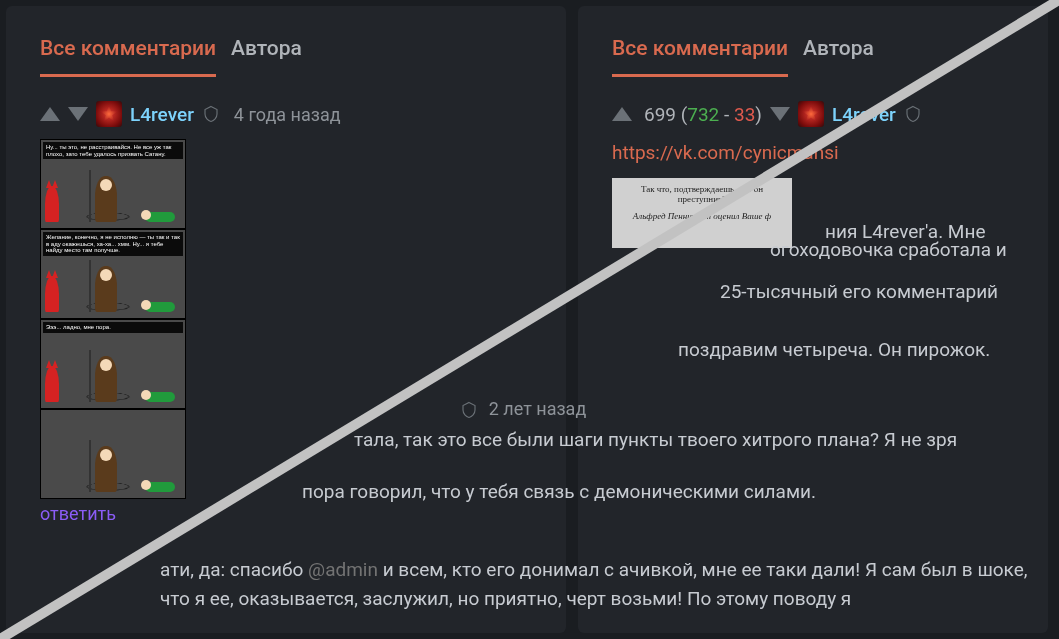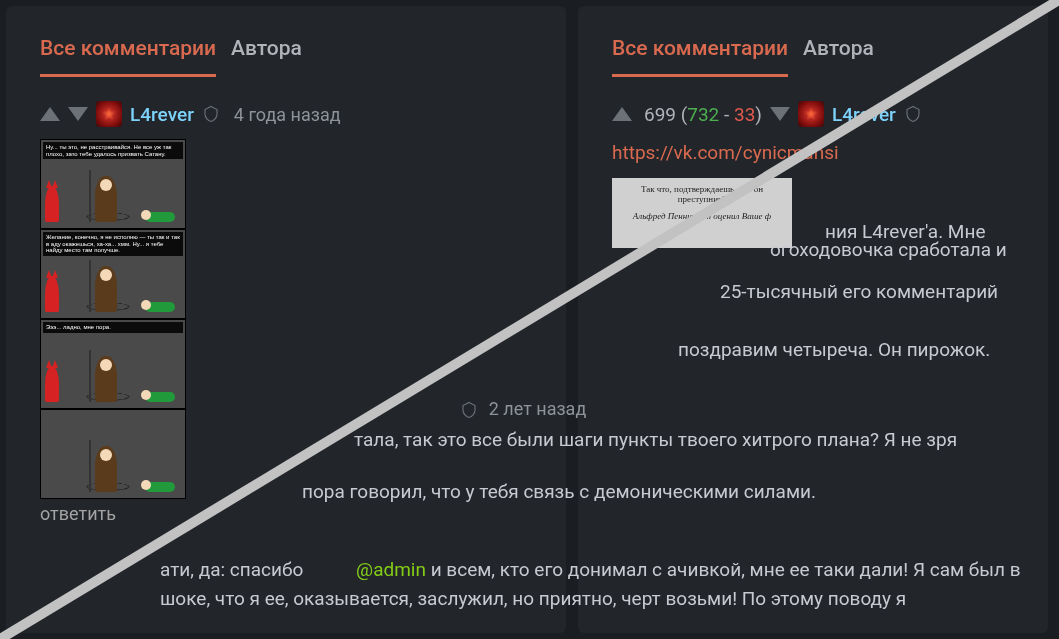--- a/index.html
+++ b/index.html
@@ -95,21 +95,21 @@
   .time { color: #8e9399; margin-left: 6px; font-size: 18px; }
   .body-text {
     font-size: 19px;
     line-height: 1.5;
     color: #c7cbd1;
     margin: 10px 0;
   }
   .link-orange { color: #d96a4f; cursor: pointer; }
   .mention { color: #d96a4f; cursor: pointer; }
   .reply {
-    color: #a3a3a3;
+    color: #8b5cf6;
     font-size: 18px;
     cursor: pointer;
     display: inline-block;
     margin-top: 4px;
   }
   .img-stack {
     margin-top: 8px;
     width: 146px;
     display: flex;
     flex-direction: column;
@@ -218,21 +218,21 @@
   }
   .slash line { stroke: #c2c2c2; stroke-width: 10; }
   
   
   .frag {
     position: absolute;
     font-size: 19px;
     line-height: 1.5;
     color: #c7cbd1;
   }
-  .frag .mention { color: #84cc16; margin-left: 48px; }
+  .frag .mention { color: #737373; }
 </style>
 </head>
 <body>
 
 <div class="columns">
 
   <div class="pane pane-left">
     <div class="tabs">
       <div class="tab active">Все комментарии</div>
       <div class="tab">Автора</div>

